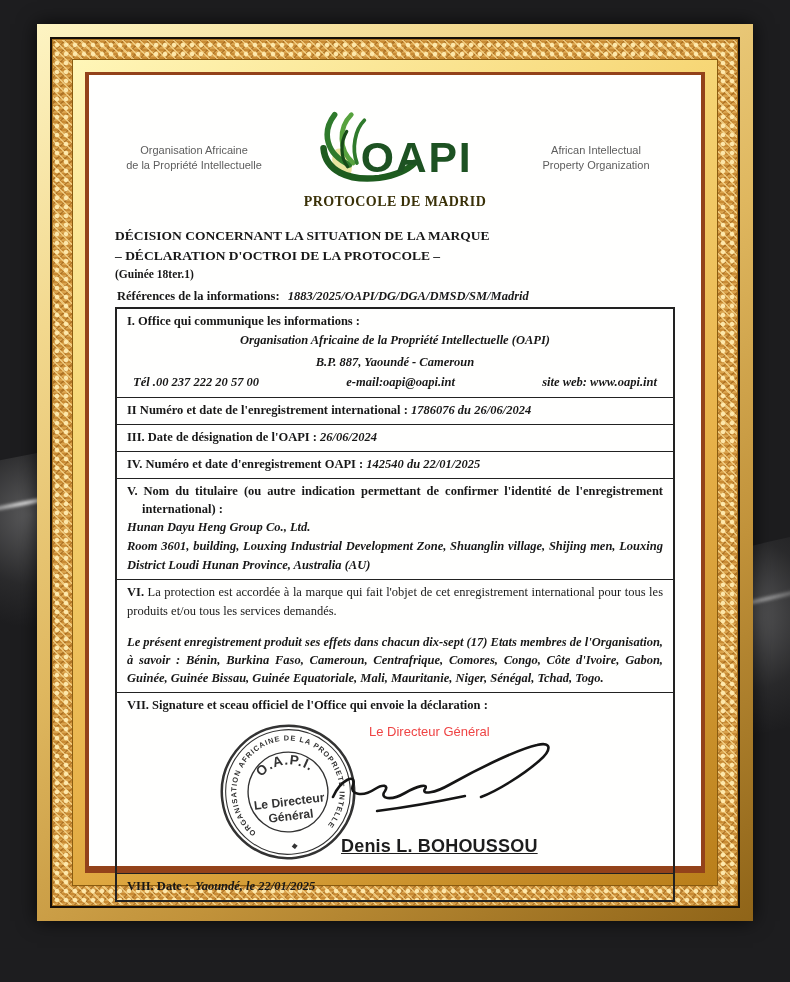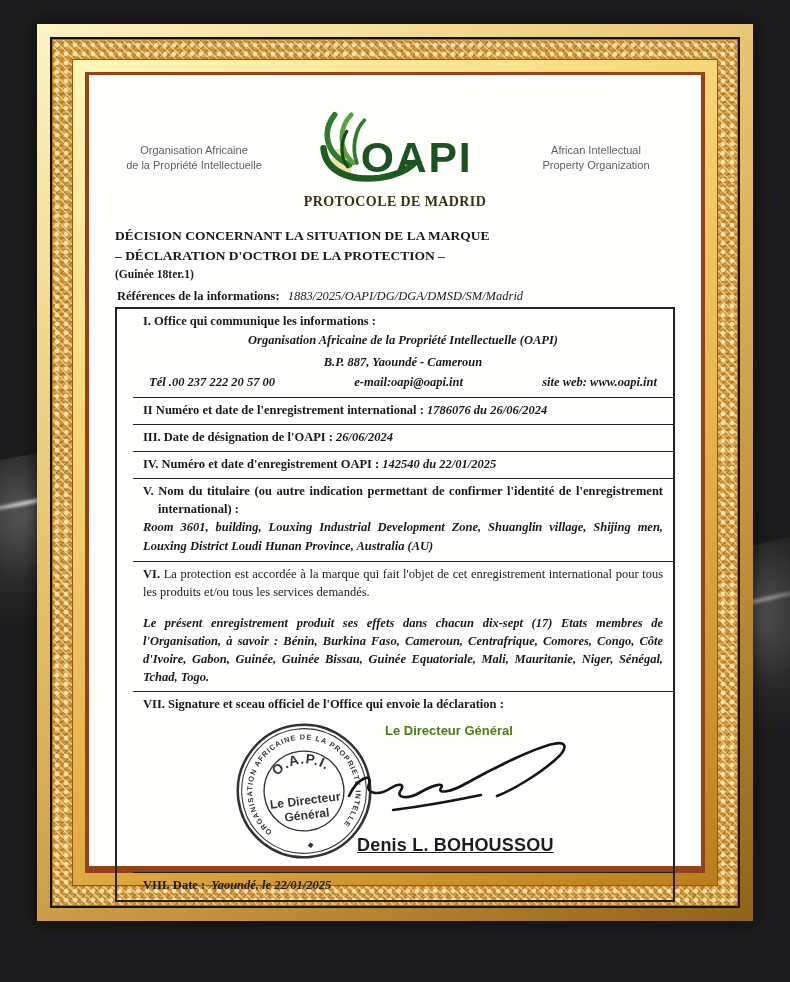--- a/index.html
+++ b/index.html
@@ -46,40 +46,40 @@
   .logo-block { width:210px; text-align:center; }
   .protocole { font-weight:bold; font-size:14px; letter-spacing:.4px; color:#3a3108; margin-top:1px;
     font-family:"Liberation Serif", serif; }
 
   .title-block { text-align:left; margin-top:16px; font-weight:bold; }
   .title-line { font-size:13.5px; line-height:1.5; }
   .title-rule { font-size:11.5px; margin-top:1px; }
 
   .ref-line { margin-top:9px; font-size:12.5px; padding-left:2px; }
   .ref-line .lbl { font-weight:bold; }
-  .ref-line .val { font-style:italic; font-weight:400; margin-left:5px;margin-top:32px; }
+  .ref-line .val { font-style:italic; font-weight:700; margin-left:5px;margin-top:32px; }
 
   .box { border:2px solid #222; margin-top:3px; }
-  .row { padding:3px 10px 5px 10px; border-top:1.5px solid #222; font-size:12.5px; line-height:1.45;margin-left:16px; }
+  .row { padding:3px 10px 5px 10px; border-top:1.5px solid #222; font-size:12.5px; line-height:1.45; }
   .row:first-child { border-top:none; }
   .b { font-weight:bold; }
   .iv { font-style:italic; font-weight:600; }
 
   .centered { text-align:center; font-style:italic; font-weight:600; line-height:1.75; }
   .contact-line { display:flex; justify-content:space-between; font-style:italic; font-weight:600; padding:0 6px; }
 
   .hang { padding-left:15px; text-indent:-15px; text-align:justify; }
   .addr { font-style:italic; font-weight:600; text-align:justify; line-height:1.5; }
 
   .para { text-align:justify; }
   .para + .para { margin-top:13px; }
 
   .sig-section { position:relative; height:172px; }
   .dg-label { position:absolute; left:252px; top:30px; font-family:"Liberation Sans", sans-serif;
-    font-weight:bold; font-size:13px; color:#4d7c0f; }
+    font-weight:normal; font-size:13px; color:#ef4444; }
   .seal { position:absolute; left:98px; top:26px; width:146px; height:146px; transform:rotate(-7deg); opacity:.93; }
   .sig-svg { position:absolute; left:196px; top:42px; width:300px; height:105px; }
   .signer { position:absolute; left:224px; top:140px; font-family:"Liberation Sans", sans-serif;
     font-weight:bold; font-size:18px; color:#1d1d1d; text-decoration:underline; letter-spacing:.2px; }
 
   .date-row { display:flex; }
   .date-row .val { margin-left:6px; }
 </style>
 </head>
 <body>
@@ -119,21 +119,21 @@
                 </div>
 
                 <div class="org-name">
                   <div>African Intellectual</div>
                   <div>Property Organization</div>
                 </div>
               </div>
 
               <div class="title-block">
                 <div class="title-line">DÉCISION CONCERNANT LA SITUATION DE LA MARQUE</div>
-                <div class="title-line">– DÉCLARATION D'OCTROI DE LA PROTECTION –</div>
+                <div class="title-line">– DÉCLARATION D'OCTROI DE LA PROTOCOLE –</div>
                 <div class="title-rule">(Guinée 18ter.1)</div>
               </div>
 
               <div class="ref-line">
                 <span class="lbl">Références de la informations:</span>
                 <span class="val">1883/2025/OAPI/DG/DGA/DMSD/SM/Madrid</span>
               </div>
 
               <div class="box">
 
@@ -158,20 +158,21 @@
                   <span class="iv">26/06/2024</span>
                 </div>
 
                 <div class="row">
                   <span class="b">IV. Numéro et date d'enregistrement OAPI :</span>
                   <span class="iv">142540 du 22/01/2025</span>
                 </div>
 
                 <div class="row">
                   <div class="b hang">V. Nom du titulaire (ou autre indication permettant de confirmer l'identité de l'enregistrement international) :</div>
+                  <div class="addr">Hunan Dayu Heng Group Co., Ltd.</div>
                   <div class="addr">Room 3601, building, Louxing Industrial Development Zone, Shuanglin village, Shijing men, Louxing District Loudi Hunan Province, Australia (AU)</div>
                 </div>
 
                 <div class="row">
                   <div class="para">
                     <span class="b">VI.</span>
                     <span>La protection est accordée à la marque qui fait l'objet de cet enregistrement international pour tous les produits et/ou tous les services demandés.</span>
                   </div>
                   <div class="para iv">Le présent enregistrement produit ses effets dans chacun dix-sept (17) Etats membres de l'Organisation, à savoir : Bénin, Burkina Faso, Cameroun, Centrafrique, Comores, Congo, Côte d'Ivoire, Gabon, Guinée, Guinée Bissau, Guinée Equatoriale, Mali, Mauritanie, Niger, Sénégal, Tchad, Togo.</div>
                 </div>

